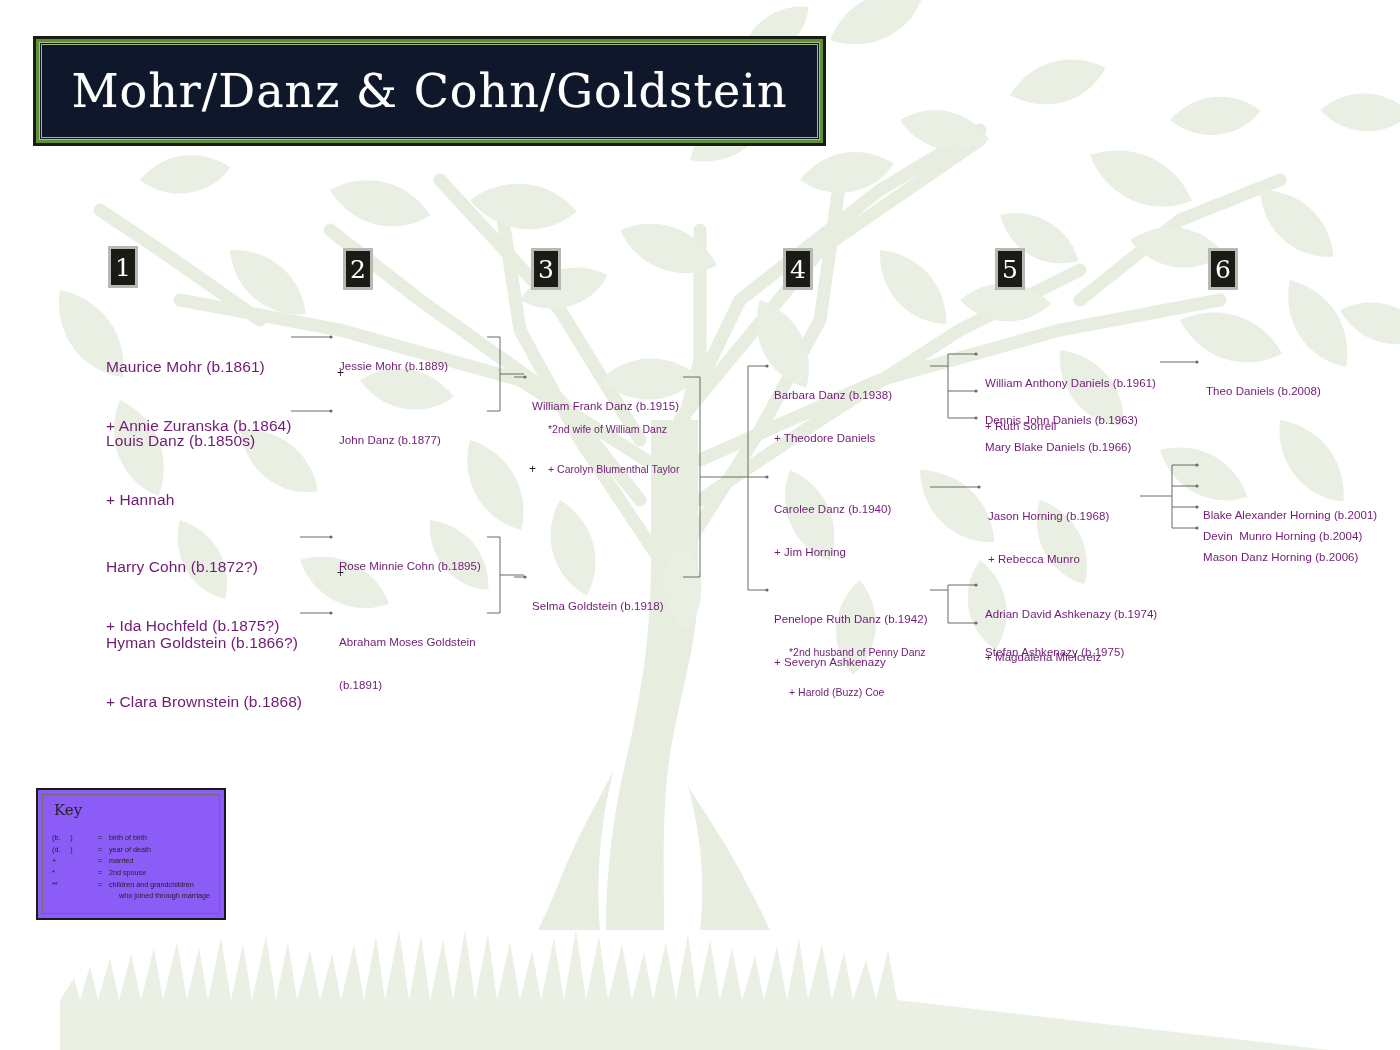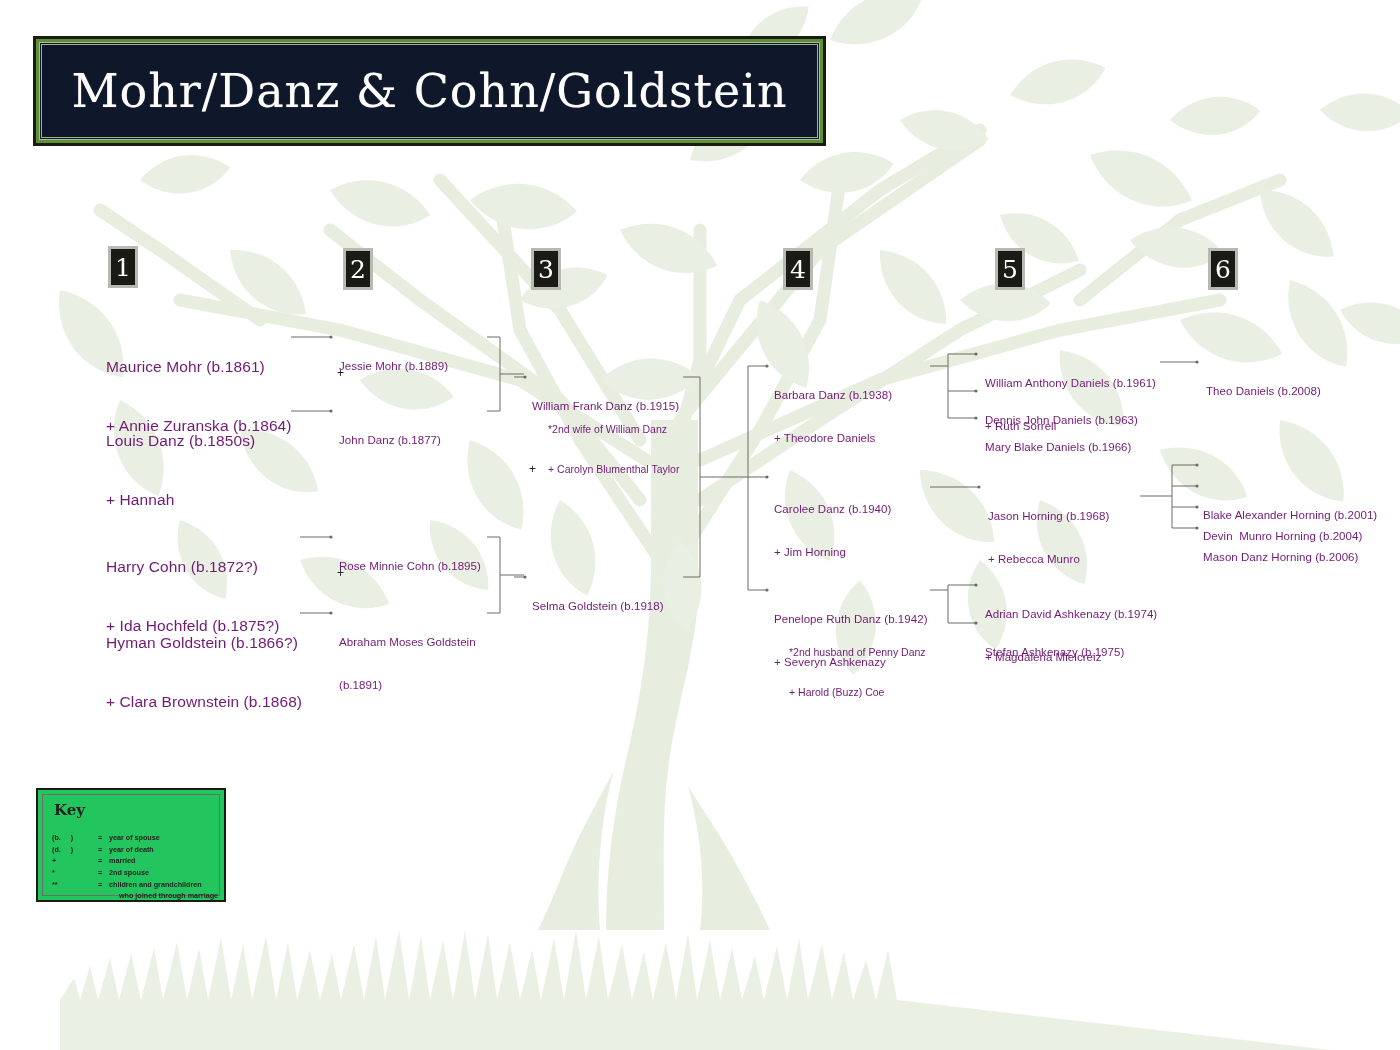--- a/index.html
+++ b/index.html
@@ -65,26 +65,25 @@
   .g1{font-size:15.5px;letter-spacing:.1px;}
   .g2{font-size:11.5px;letter-spacing:.05px;}
   .note{font-size:10.5px;}
   .plus-sym{position:absolute;z-index:4;color:#231f20;font-size:12px;}
 
   
   #connectors{position:absolute;left:0;top:0;width:1400px;height:1050px;z-index:3;}
 
   
   #key-box{
-    position:absolute;left:36px;top:788px;width:190px;height:114px;
-    background:#22c55e;
+    position:absolute;left:36px;top:788px;width:190px;height:132px;
+    background:#8b5cf6;
     border:2px solid #1b1b16;
     box-sizing:border-box;
     z-index:6;
-    font-weight:bold;
   }
   #key-box .kb-inner{
     position:absolute;left:4px;top:4px;right:4px;bottom:4px;
     border:1px solid #6e6e68;
   }
   #key-title{
     position:absolute;left:16px;top:11px;
     font-family:"DejaVu Serif", serif;
     font-size:15px;color:#231f20;
   }
@@ -380,21 +379,21 @@
     <div>Mason Danz Horning (b.2006)</div>
   </div>
 
   <div id="key-box">
     <div class="kb-inner"></div>
     <div id="key-title">Key</div>
     <div id="key-rows">
       <div class="key-row">
         <span class="key-sym">(b.     )</span>
         <span class="key-eq">=</span>
-        <span class="key-def">year of spouse</span>
+        <span class="key-def">birth of birth</span>
       </div>
       <div class="key-row">
         <span class="key-sym">(d.     )</span>
         <span class="key-eq">=</span>
         <span class="key-def">year of death</span>
       </div>
       <div class="key-row">
         <span class="key-sym">+</span>
         <span class="key-eq">=</span>
         <span class="key-def">married</span>

